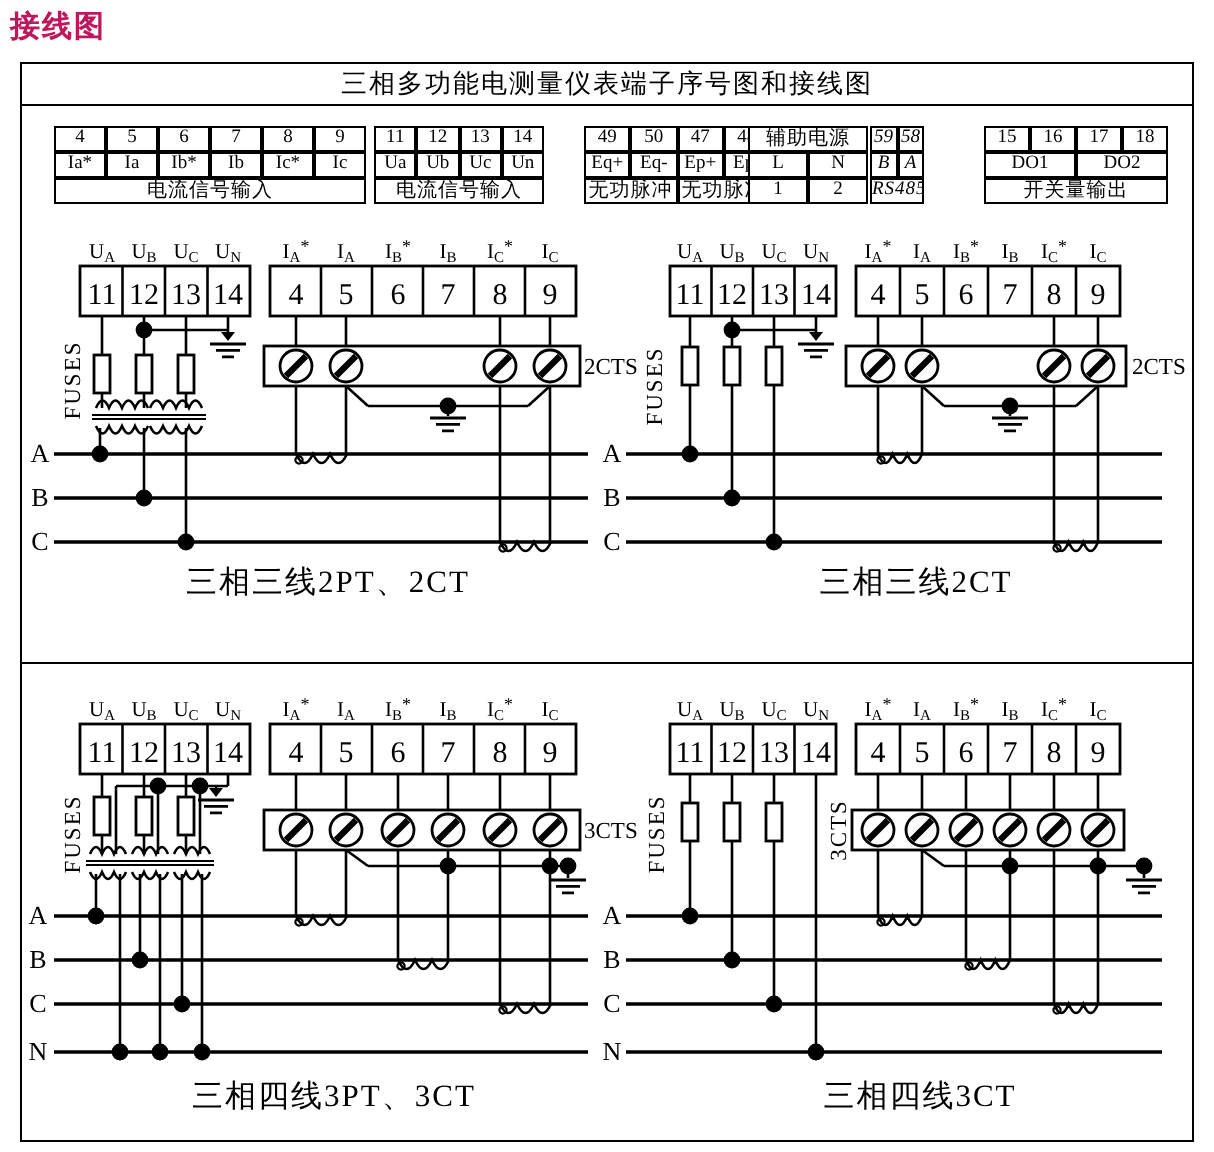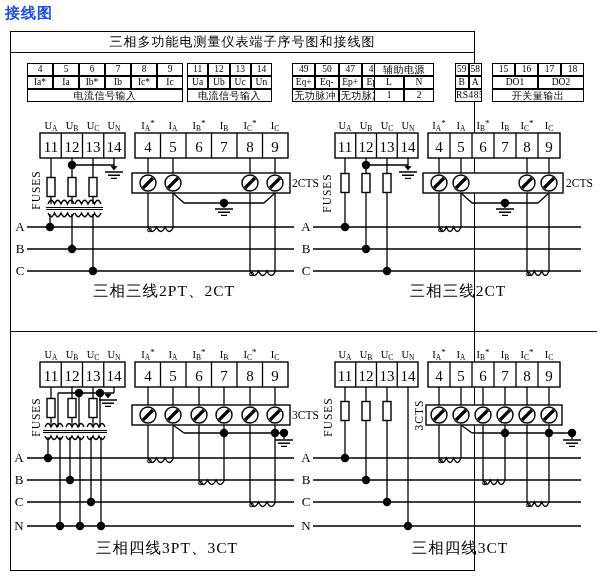--- a/index.html
+++ b/index.html
@@ -1,20 +1,20 @@
 <!DOCTYPE html>
 <html><head>
 <meta charset="utf-8">
 <style>
   html,body{margin:0;padding:0;background:#fff;}
   .canvas{position:relative;width:607px;height:576px;background:#fff;
           font-family:"Liberation Serif","DejaVu Serif",serif;color:#000;overflow:hidden;}
   .page-title{position:absolute;left:5px;top:4px;font-family:"Liberation Sans","DejaVu Sans",sans-serif;
-              font-weight:bold;font-size:15px;color:#1d4ed8;letter-spacing:1px;}
-  .main-box{position:absolute;left:10px;top:31px;width:465px;height:540px;
+              font-weight:bold;font-size:15px;color:#be185d;letter-spacing:1px;}
+  .main-box{position:absolute;left:10px;top:31px;width:587px;height:540px;
             border:1.5px solid #000;box-sizing:border-box;}
   .box-title{height:20px;line-height:20px;text-align:center;border-bottom:1.5px solid #000;
              font-size:13px;letter-spacing:1px;}
   .divider{position:absolute;left:10px;top:331px;width:587px;height:0;border-top:1.5px solid #000;}
 
   
   .strip{position:absolute;top:63px;display:flex;flex-direction:column;font-size:9.5px;}
   .cells{display:grid;}
   .c2{grid-template-columns:repeat(2,1fr);}
   .c4{grid-template-columns:repeat(4,1fr);}
@@ -130,21 +130,21 @@
     <div class="cells c2">
       <div class="cell lat">L</div>
       <div class="cell lat">N</div>
     </div>
     <div class="cells c2">
       <div class="cell">1</div>
       <div class="cell">2</div>
     </div>
   </div>
 
-  <div class="strip" style="left:455px;width:27px;">
+  <div class="strip" style="left:435px;width:27px;font-style:italic;">
     <div class="cells c2">
       <div class="cell">59</div>
       <div class="cell">58</div>
     </div>
     <div class="cells c2">
       <div class="cell lat">B</div>
       <div class="cell lat">A</div>
     </div>
     <div class="capcell lat">RS485</div>
   </div>

